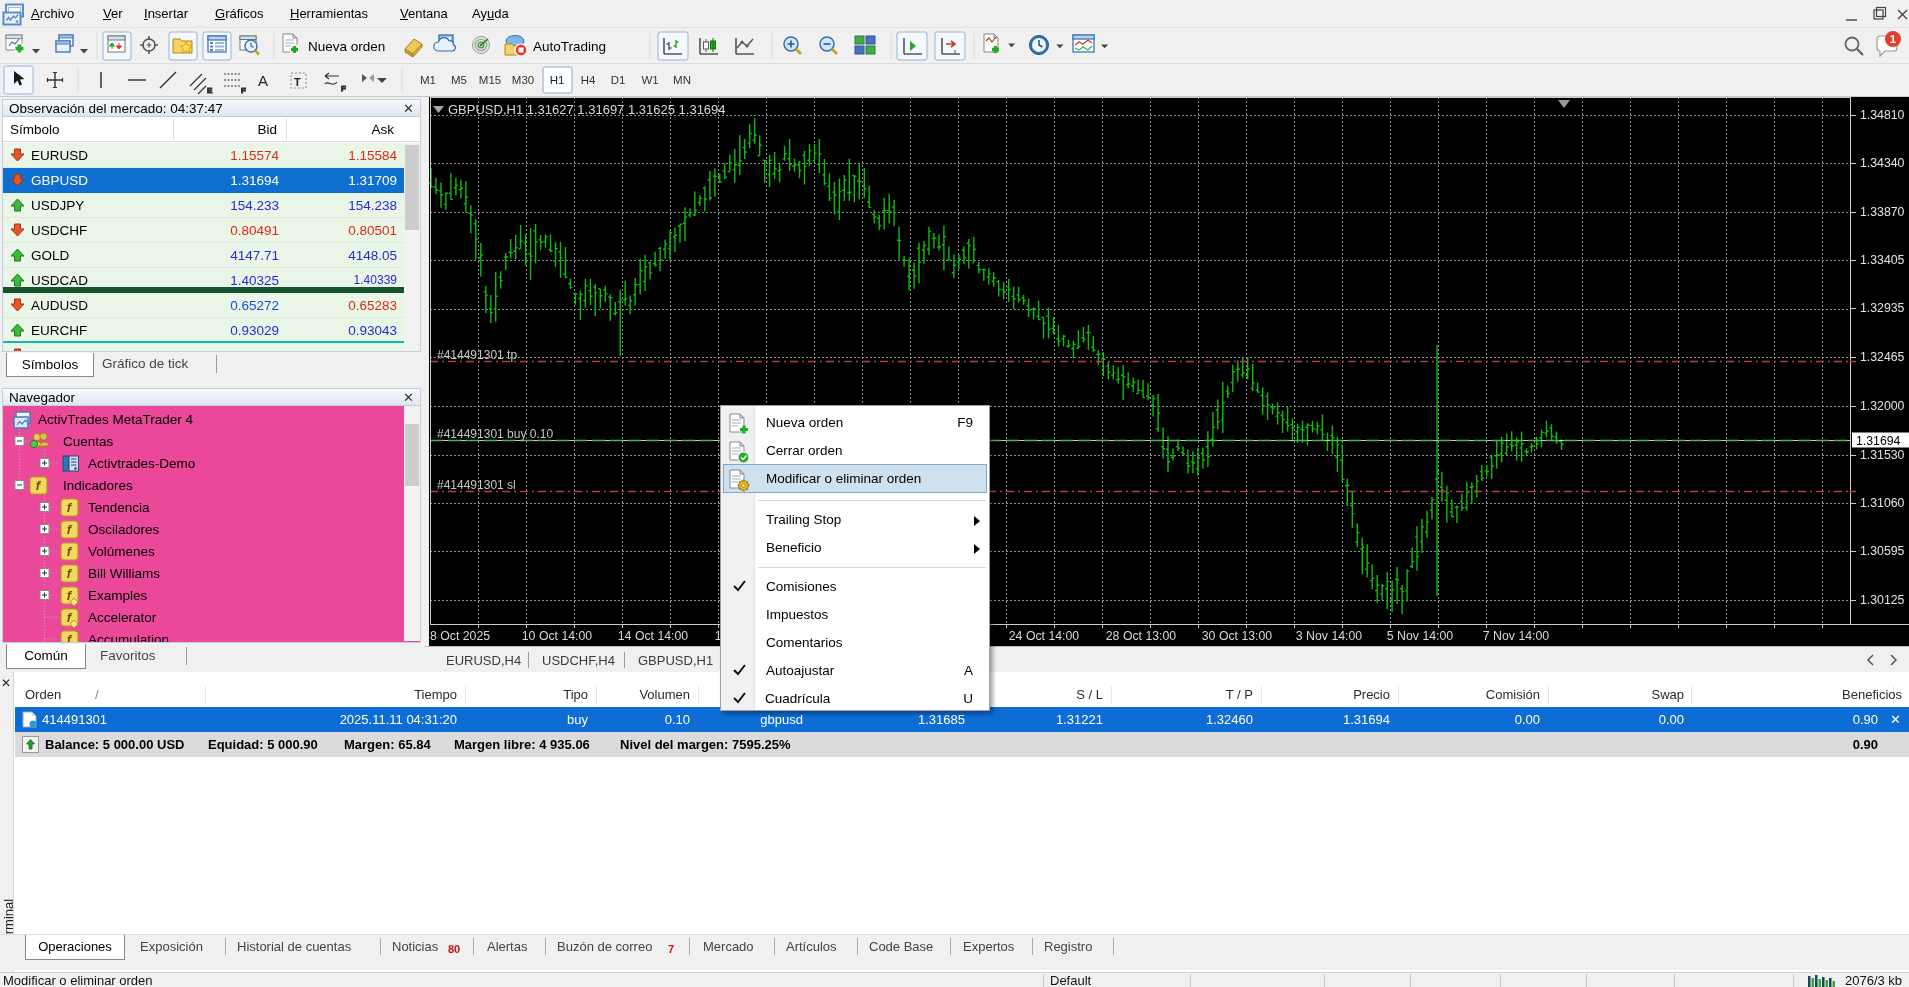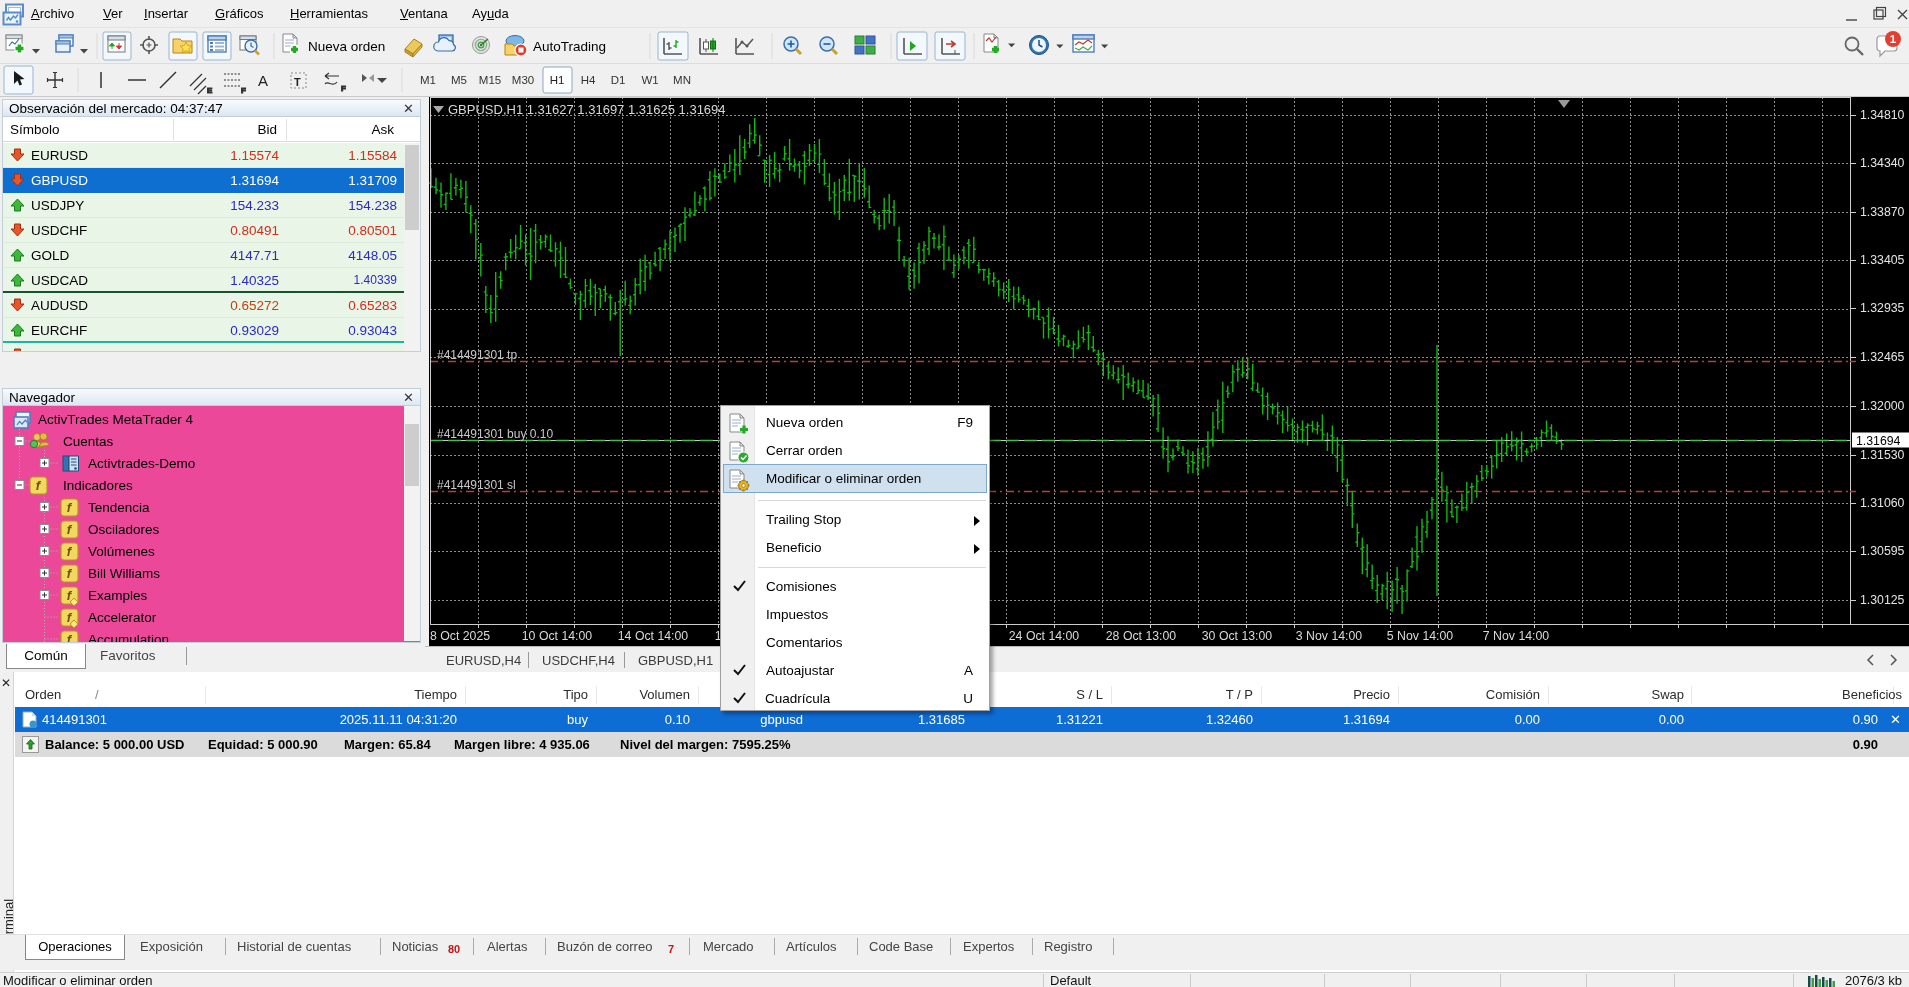--- a/index.html
+++ b/index.html
@@ -324,34 +324,34 @@
         <span class="rt" style="left:294px;top:5px;width:100px;font-size:13.5px;color:#d92b1a">0.80501</span>
       </div>
 <div class="abs" style="left:0;top:126px;width:401px;height:25px;background:#e9f5e7;border-bottom:1px solid #dcebdc">
         <svg class="abs" style="left:7px;top:5px" width="15" height="14">
           <path d="M7.5 1 L14 8 H10.5 V13 H4.5 V8 H1 Z" fill="#3db83d" stroke="#1e7a1e" stroke-width="1"></path>
         </svg>
         <span class="abs" style="left:28px;top:5px;font-size:13.5px;color:#000">GOLD</span>
         <span class="rt" style="left:176px;top:5px;width:100px;font-size:13.5px;color:#2929cc">4147.71</span>
         <span class="rt" style="left:294px;top:5px;width:100px;font-size:13.5px;color:#2929cc">4148.05</span>
       </div>
-<div class="abs" style="left:0;top:151px;width:401px;height:25px;background:#e9f5e7;border-bottom:2px solid #14532d">
+<div class="abs" style="left:0;top:151px;width:401px;height:25px;background:#e9f5e7;border-bottom:6px solid #14532d">
         <svg class="abs" style="left:7px;top:5px" width="15" height="14">
           <path d="M7.5 1 L14 8 H10.5 V13 H4.5 V8 H1 Z" fill="#3db83d" stroke="#1e7a1e" stroke-width="1"></path>
         </svg>
         <span class="abs" style="left:28px;top:5px;font-size:13.5px;color:#000">USDCAD</span>
         <span class="rt" style="left:176px;top:5px;width:100px;font-size:13.5px;color:#2929cc">1.40325</span>
         <span class="rt" style="left:294px;top:5px;width:100px;font-size:12px;color:#2929cc">1.40339</span>
       </div>
 <div class="abs" style="left:0;top:176px;width:401px;height:25px;background:#e9f5e7;border-bottom:1px solid #dcebdc">
         <svg class="abs" style="left:7px;top:5px" width="15" height="14">
           <path d="M7.5 13 L1 6 H4.5 V1 H10.5 V6 H14 Z" fill="#e8552a" stroke="#a03010" stroke-width="1"></path>
         </svg>
         <span class="abs" style="left:28px;top:5px;font-size:13.5px;color:#000">AUDUSD</span>
-        <span class="rt" style="left:176px;top:5px;width:100px;font-size:13.5px;color:#c2410c">0.65272</span>
+        <span class="rt" style="left:176px;top:5px;width:100px;font-size:13.5px;color:#1d4ed8">0.65272</span>
         <span class="rt" style="left:294px;top:5px;width:100px;font-size:13.5px;color:#d92b1a">0.65283</span>
       </div>
 <div class="abs" style="left:0;top:201px;width:401px;height:25px;background:#e9f5e7;border-bottom:2px solid #14b8a6">
         <svg class="abs" style="left:7px;top:5px" width="15" height="14">
           <path d="M7.5 1 L14 8 H10.5 V13 H4.5 V8 H1 Z" fill="#3db83d" stroke="#1e7a1e" stroke-width="1"></path>
         </svg>
         <span class="abs" style="left:28px;top:5px;font-size:13.5px;color:#000">EURCHF</span>
         <span class="rt" style="left:176px;top:5px;width:100px;font-size:13.5px;color:#2929cc">0.93029</span>
         <span class="rt" style="left:294px;top:5px;width:100px;font-size:13.5px;color:#2929cc">0.93043</span>
       </div>
@@ -362,20 +362,25 @@
         <span class="abs" style="left:28px;top:5px;font-size:13.5px;color:#000">EURJPY</span>
         <span class="rt" style="left:176px;top:5px;width:100px;font-size:13.5px;color:#d92b1a">178.354</span>
         <span class="rt" style="left:294px;top:5px;width:100px;font-size:13.5px;color:#d92b1a">178.374</span>
       </div>
 
     <div class="abs" style="left:401px;top:26px;width:16px;height:209px;background:#f2f2f2">
       <div class="abs" style="left:1px;top:2px;width:14px;height:85px;background:#cdcdcd"></div>
     </div>
   </div>
 
+  <div class="abs" style="left:0;top:255px;width:425px;height:25px;background:#f0f0f0;font-size:13.5px">
+    <div class="tab-on" style="left:6px;top:1px;width:88px;height:24px;line-height:23px">Símbolos</div>
+    <span class="abs" style="left:102px;top:4px;color:#444">Gráfico de tick</span>
+    <div class="abs" style="left:216px;top:3px;width:1px;height:18px;background:#999"></div>
+  </div>
 
   <div class="abs" style="left:2px;top:291px;width:419px;height:18px;background:linear-gradient(#f8fafd,#dde7f1);border:1px solid #c3cedb;font-size:13.5px;padding-left:6px;line-height:17px">Navegador
     <span class="abs" style="right:6px;top:0;font-size:13px;color:#333">✕</span></div>
 
   <div class="abs" style="left:2px;top:309px;width:419px;height:237px;background:#ec4899;border:1px solid #c3cedb;border-top:none;overflow:hidden">
     <svg width="417" height="237" viewBox="0 0 417 237" font-size="13.5px">
 <g stroke="#b0b0b0" stroke-dasharray="1 2" fill="none">
 <line x1="16.5" y1="20" x2="16.5" y2="79"></line>
 <line x1="16.5" y1="35" x2="27" y2="35"></line>
 <line x1="16.5" y1="79" x2="27" y2="79"></line>

